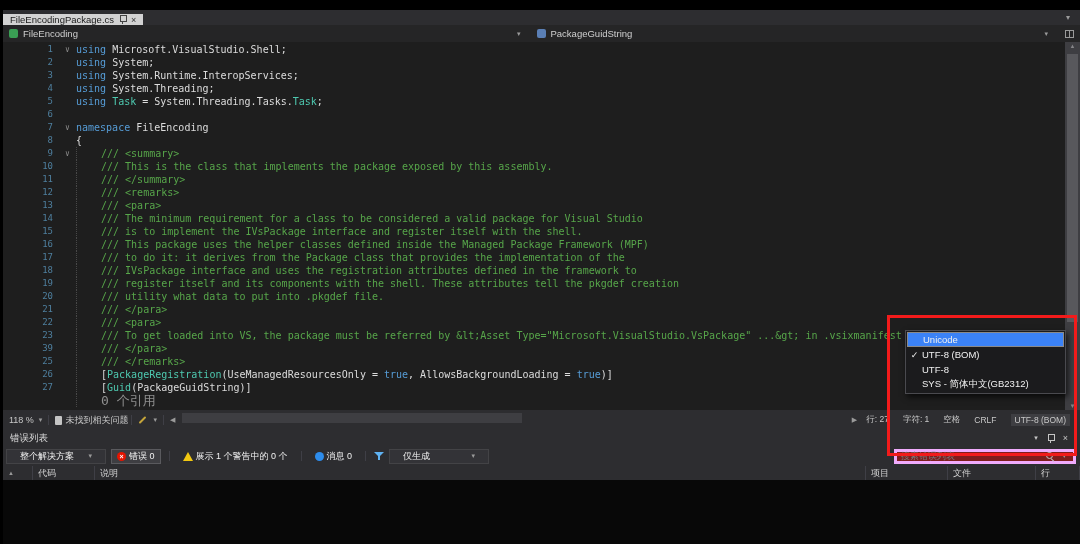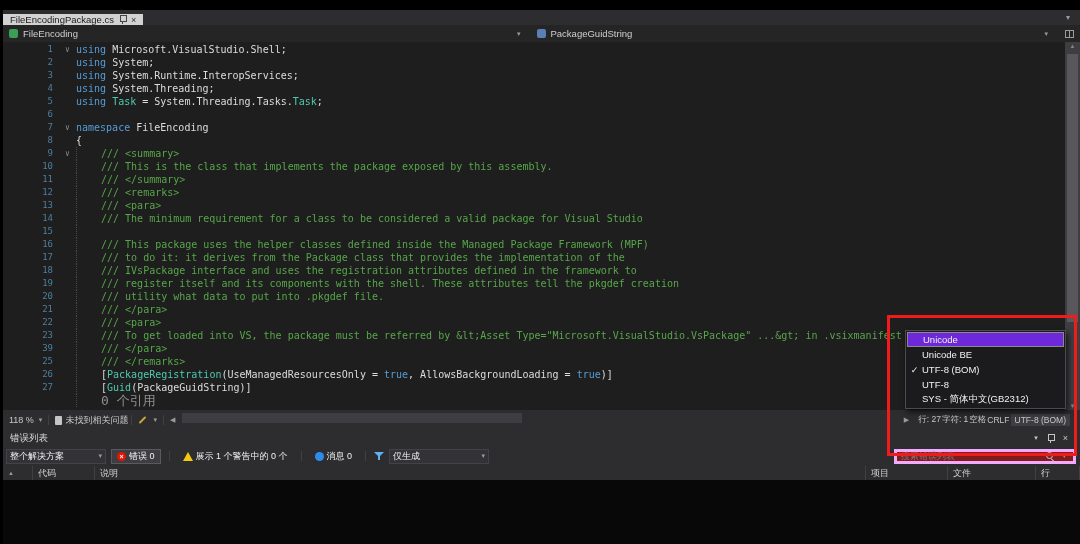--- a/index.html
+++ b/index.html
@@ -46,35 +46,35 @@
   
   .ed-bar{position:absolute;left:3px;top:410px;right:0;height:20px;background:#2d2d30;display:flex;align-items:center;font-size:9px;color:#c8c8c8}
   .ed-bar .zoom{padding:0 2px 0 6px}
   .sm-caret{font-size:7px;color:#9a9a9a;padding:0 3px}
   .vdiv{width:1px;height:10px;background:#3f3f46;margin:0 3px;flex:none}
   .doc-ico{width:7px;height:9px;background:#c5c5c5;border-radius:1px;margin:0 3px;flex:none}
   .pen-ico{width:9px;height:2px;background:#c5a53a;transform:rotate(-45deg);border-radius:1px;margin:0 3px;flex:none}
   .h-arrow{color:#9a9a9a;font-size:7px;padding:0 3px}
   .htrack{flex:1;position:relative;height:100%;margin:0 2px}
   .hthumb{position:absolute;left:2px;top:3px;height:10px;width:340px;background:#3e3e42}
-  .status-cluster{display:flex;align-items:center;gap:1px;padding:0 10px 0 6px;font-size:8.5px}
+  .status-cluster{display:flex;align-items:center;gap:14px;padding:0 10px 0 6px;font-size:8.5px}
   .status-item.active{background:#3e3e42;padding:1px 4px}
 
   
   .pn-title{position:absolute;left:3px;top:430px;right:0;height:16px;background:#2d2d30;display:flex;align-items:center;font-size:9.5px;color:#dcdcdc;padding-left:7px}
   .pn-title-icons{margin-left:auto;display:flex;align-items:center;gap:9px;padding-right:12px;color:#c5c5c5}
   .pn-chevron{font-size:7px}
   .pin-ico{position:relative;width:7px;height:9px;display:inline-block}
   .pin-ico::before{content:"";position:absolute;left:1px;top:0;width:5px;height:5px;border:1px solid #c5c5c5}
   .pin-ico::after{content:"";position:absolute;left:3px;top:6px;width:1px;height:3px;background:#c5c5c5}
   .pin-dark::before{border-color:#444}.pin-dark::after{background:#444}
   .pn-close{font-size:9px}
 
   .pn-toolbar{position:absolute;left:3px;top:446px;right:0;height:20px;background:#2d2d30;display:flex;align-items:center;padding:0 4px 0 3px;font-size:9px;color:#f1f1f1;gap:5px}
-  .combo{height:15px;background:#333337;border:1px solid #434346;display:flex;align-items:center;justify-content:space-between;padding:0 3px;gap:10px;min-width:100px}
+  .combo{height:15px;background:#333337;border:1px solid #434346;display:flex;align-items:center;justify-content:space-between;padding:0 13px;gap:10px;min-width:100px}
   .combo .sm-caret{padding:0}
   .tbtn{display:flex;align-items:center;gap:3px;padding:1px 5px;height:15px}
   .tbtn.pressed{background:#3e3e42;border:1px solid #5a5a5e}
   .err-ico{width:9px;height:9px;border-radius:50%;background:#e51400;color:#fff;font-size:7px;line-height:9px;text-align:center;font-weight:bold;flex:none}
   .warn-ico{width:0;height:0;border-left:5px solid transparent;border-right:5px solid transparent;border-bottom:9px solid #f2c811;flex:none}
   .info-ico{width:9px;height:9px;border-radius:50%;background:#2d8ceb;color:#fff;font-size:7px;line-height:9px;text-align:center;font-weight:bold;font-style:italic;flex:none}
   .filt-ico{position:relative;width:10px;height:10px;flex:none}
   .filt-ico::before{content:"";position:absolute;left:0;top:1px;width:0;height:0;border-left:5px solid transparent;border-right:5px solid transparent;border-top:5px solid #5fb2f2}
   .filt-ico::after{content:"";position:absolute;left:4px;top:5px;width:2px;height:4px;background:#5fb2f2}
   .search{margin-left:auto;width:182px;height:15px;background:#7f1d1d;border:3px solid #f0abfc;display:flex;align-items:center;padding:0 4px;gap:4px}
@@ -85,21 +85,21 @@
   .mag::after{content:"";position:absolute;left:6px;top:6px;width:1px;height:4px;background:#c5c5c5;transform:rotate(-45deg)}
 
   .pn-head{position:absolute;left:3px;top:466px;right:0;height:14px;background:#2d2d30;display:flex;align-items:stretch;font-size:9px;color:#d0d0d0}
   .pn-col{display:flex;align-items:center;gap:3px;padding-left:5px;border-right:1px solid #3f3f46}
   .sort-glyph{font-size:6px;color:#9a9a9a}
   .pn-content{position:absolute;left:3px;top:480px;right:0;bottom:0;background:#080808}
 
   
   .enc-menu{position:absolute;left:905px;top:330px;width:161px;background:#1b1b1d;border:1px solid #4a4a4f;box-shadow:2px 3px 6px rgba(0,0,0,.7);z-index:40;padding:1px}
   .menu-item{display:flex;align-items:center;height:15px;font-size:9.5px;color:#f1f1f1}
-  .menu-item.focused{border:1px solid #8a8a8a;background:#6d28d9}
+  .menu-item.focused{border:1px solid #8a8a8a;background:#3b82f6}
   .mi-check{width:15px;flex:none;text-align:center;font-size:9px}
   .mi-label{white-space:nowrap}
 
   
   .redbox{position:absolute;left:887px;top:315px;width:190px;height:141px;border:3px solid #f21b1b;z-index:60;pointer-events:none}
 </style>
 </head>
 <body>
 
 <div class="screen">
@@ -138,21 +138,21 @@
         <div class="code-line"><span class="ln">5</span><span class="fold"></span><span class="code-content"><span class="tk-k">using </span><span class="tk-t">Task</span><span class="tk-p"> = </span><span class="tk-p">System.Threading.Tasks.</span><span class="tk-t">Task</span><span class="tk-p">;</span></span></div>
         <div class="code-line"><span class="ln">6</span><span class="fold"></span><span class="code-content"></span></div>
         <div class="code-line"><span class="ln">7</span><span class="fold">∨</span><span class="code-content"><span class="tk-k">namespace </span><span class="tk-p">FileEncoding</span></span></div>
         <div class="code-line"><span class="ln">8</span><span class="fold"></span><span class="code-content"><span class="tk-p">{</span></span></div>
         <div class="code-line"><span class="ln">9</span><span class="fold">∨</span><span class="code-content"><span class="guide"></span><span class="tk-c">/// &lt;summary&gt;</span></span></div>
         <div class="code-line"><span class="ln">10</span><span class="fold"></span><span class="code-content"><span class="guide"></span><span class="tk-c">/// This is the class that implements the package exposed by this assembly.</span></span></div>
         <div class="code-line"><span class="ln">11</span><span class="fold"></span><span class="code-content"><span class="guide"></span><span class="tk-c">/// &lt;/summary&gt;</span></span></div>
         <div class="code-line"><span class="ln">12</span><span class="fold"></span><span class="code-content"><span class="guide"></span><span class="tk-c">/// &lt;remarks&gt;</span></span></div>
         <div class="code-line"><span class="ln">13</span><span class="fold"></span><span class="code-content"><span class="guide"></span><span class="tk-c">/// &lt;para&gt;</span></span></div>
         <div class="code-line"><span class="ln">14</span><span class="fold"></span><span class="code-content"><span class="guide"></span><span class="tk-c">/// The minimum requirement for a class to be considered a valid package for Visual Studio</span></span></div>
-        <div class="code-line"><span class="ln">15</span><span class="fold"></span><span class="code-content"><span class="guide"></span></span></div>
+        <div class="code-line"><span class="ln">15</span><span class="fold"></span><span class="code-content"><span class="guide"></span><span class="tk-c">/// is to implement the IVsPackage interface and register itself with the shell.</span></span></div>
         <div class="code-line"><span class="ln">16</span><span class="fold"></span><span class="code-content"><span class="guide"></span><span class="tk-c">/// This package uses the helper classes defined inside the Managed Package Framework (MPF)</span></span></div>
         <div class="code-line"><span class="ln">17</span><span class="fold"></span><span class="code-content"><span class="guide"></span><span class="tk-c">/// to do it: it derives from the Package class that provides the implementation of the</span></span></div>
         <div class="code-line"><span class="ln">18</span><span class="fold"></span><span class="code-content"><span class="guide"></span><span class="tk-c">/// IVsPackage interface and uses the registration attributes defined in the framework to</span></span></div>
         <div class="code-line"><span class="ln">19</span><span class="fold"></span><span class="code-content"><span class="guide"></span><span class="tk-c">/// register itself and its components with the shell. These attributes tell the pkgdef creation</span></span></div>
         <div class="code-line"><span class="ln">20</span><span class="fold"></span><span class="code-content"><span class="guide"></span><span class="tk-c">/// utility what data to put into .pkgdef file.</span></span></div>
         <div class="code-line"><span class="ln">21</span><span class="fold"></span><span class="code-content"><span class="guide"></span><span class="tk-c">/// &lt;/para&gt;</span></span></div>
         <div class="code-line"><span class="ln">22</span><span class="fold"></span><span class="code-content"><span class="guide"></span><span class="tk-c">/// &lt;para&gt;</span></span></div>
         <div class="code-line"><span class="ln">23</span><span class="fold"></span><span class="code-content"><span class="guide"></span><span class="tk-c">/// To get loaded into VS, the package must be referred by &amp;lt;Asset Type="Microsoft.VisualStudio.VsPackage" ...&amp;gt; in .vsixmanifest file.</span></span></div>
         <div class="code-line"><span class="ln">39</span><span class="fold"></span><span class="code-content"><span class="guide"></span><span class="tk-c">/// &lt;/para&gt;</span></span></div>
         <div class="code-line"><span class="ln">25</span><span class="fold"></span><span class="code-content"><span class="guide"></span><span class="tk-c">/// &lt;/remarks&gt;</span></span></div>
@@ -255,24 +255,20 @@
     </div>
 
   <div class="pn-content"></div>
 
   <div class="enc-menu">
       <div class="menu-item focused">
         <span class="mi-check"></span>
         <span class="mi-label">Unicode</span>
       </div>
       <div class="menu-item">
-        <span class="mi-check"></span>
-        <span class="mi-label">Unicode BE</span>
-      </div>
-      <div class="menu-item">
         <span class="mi-check">✓</span>
         <span class="mi-label">UTF-8 (BOM)</span>
       </div>
       <div class="menu-item">
         <span class="mi-check"></span>
         <span class="mi-label">UTF-8</span>
       </div>
       <div class="menu-item">
         <span class="mi-check"></span>
         <span class="mi-label">SYS - 简体中文(GB2312)</span>

